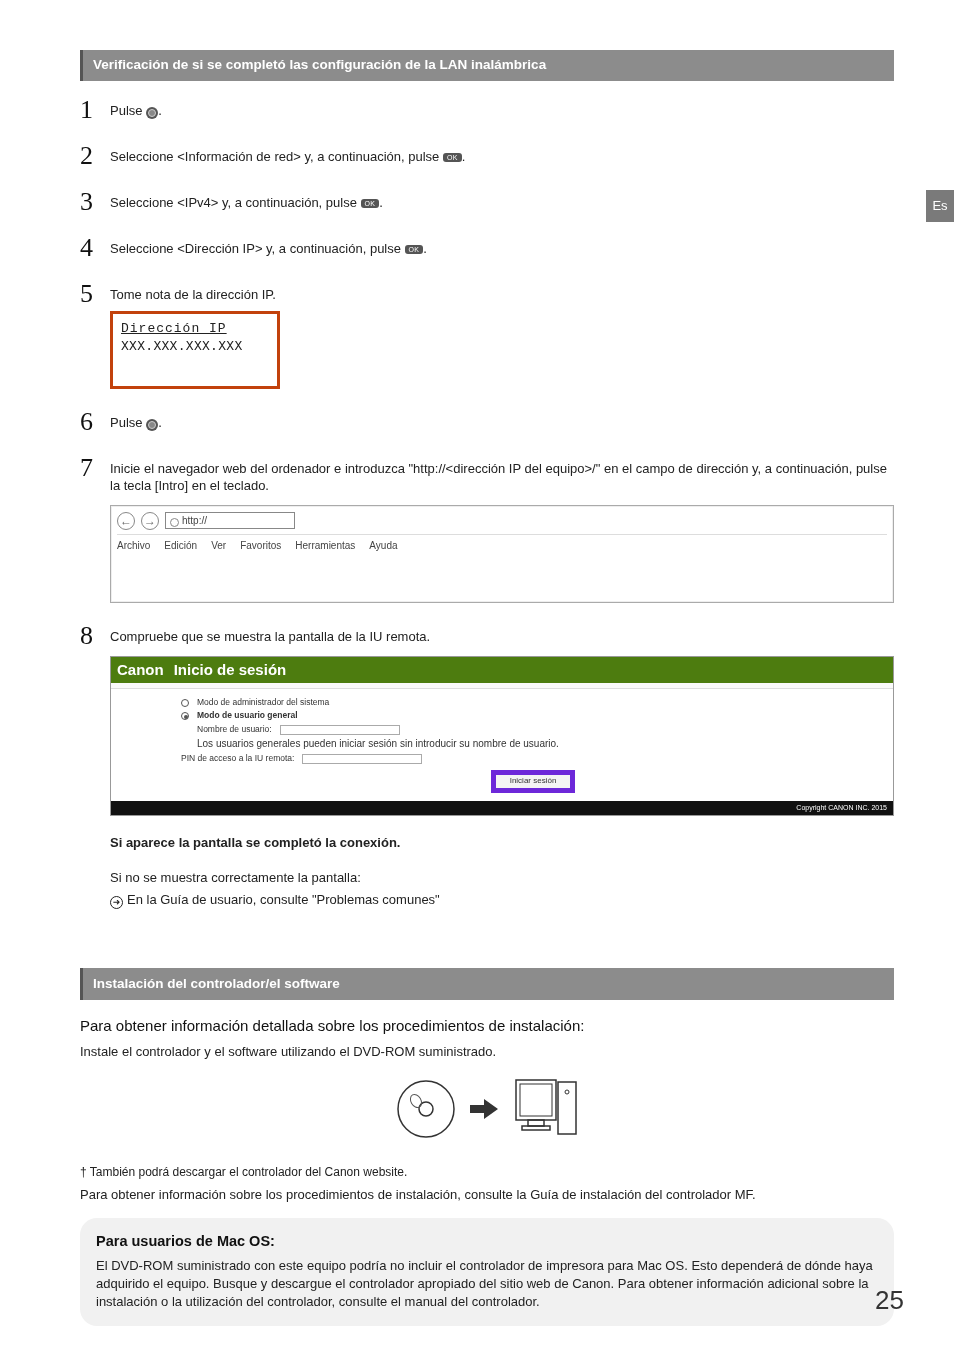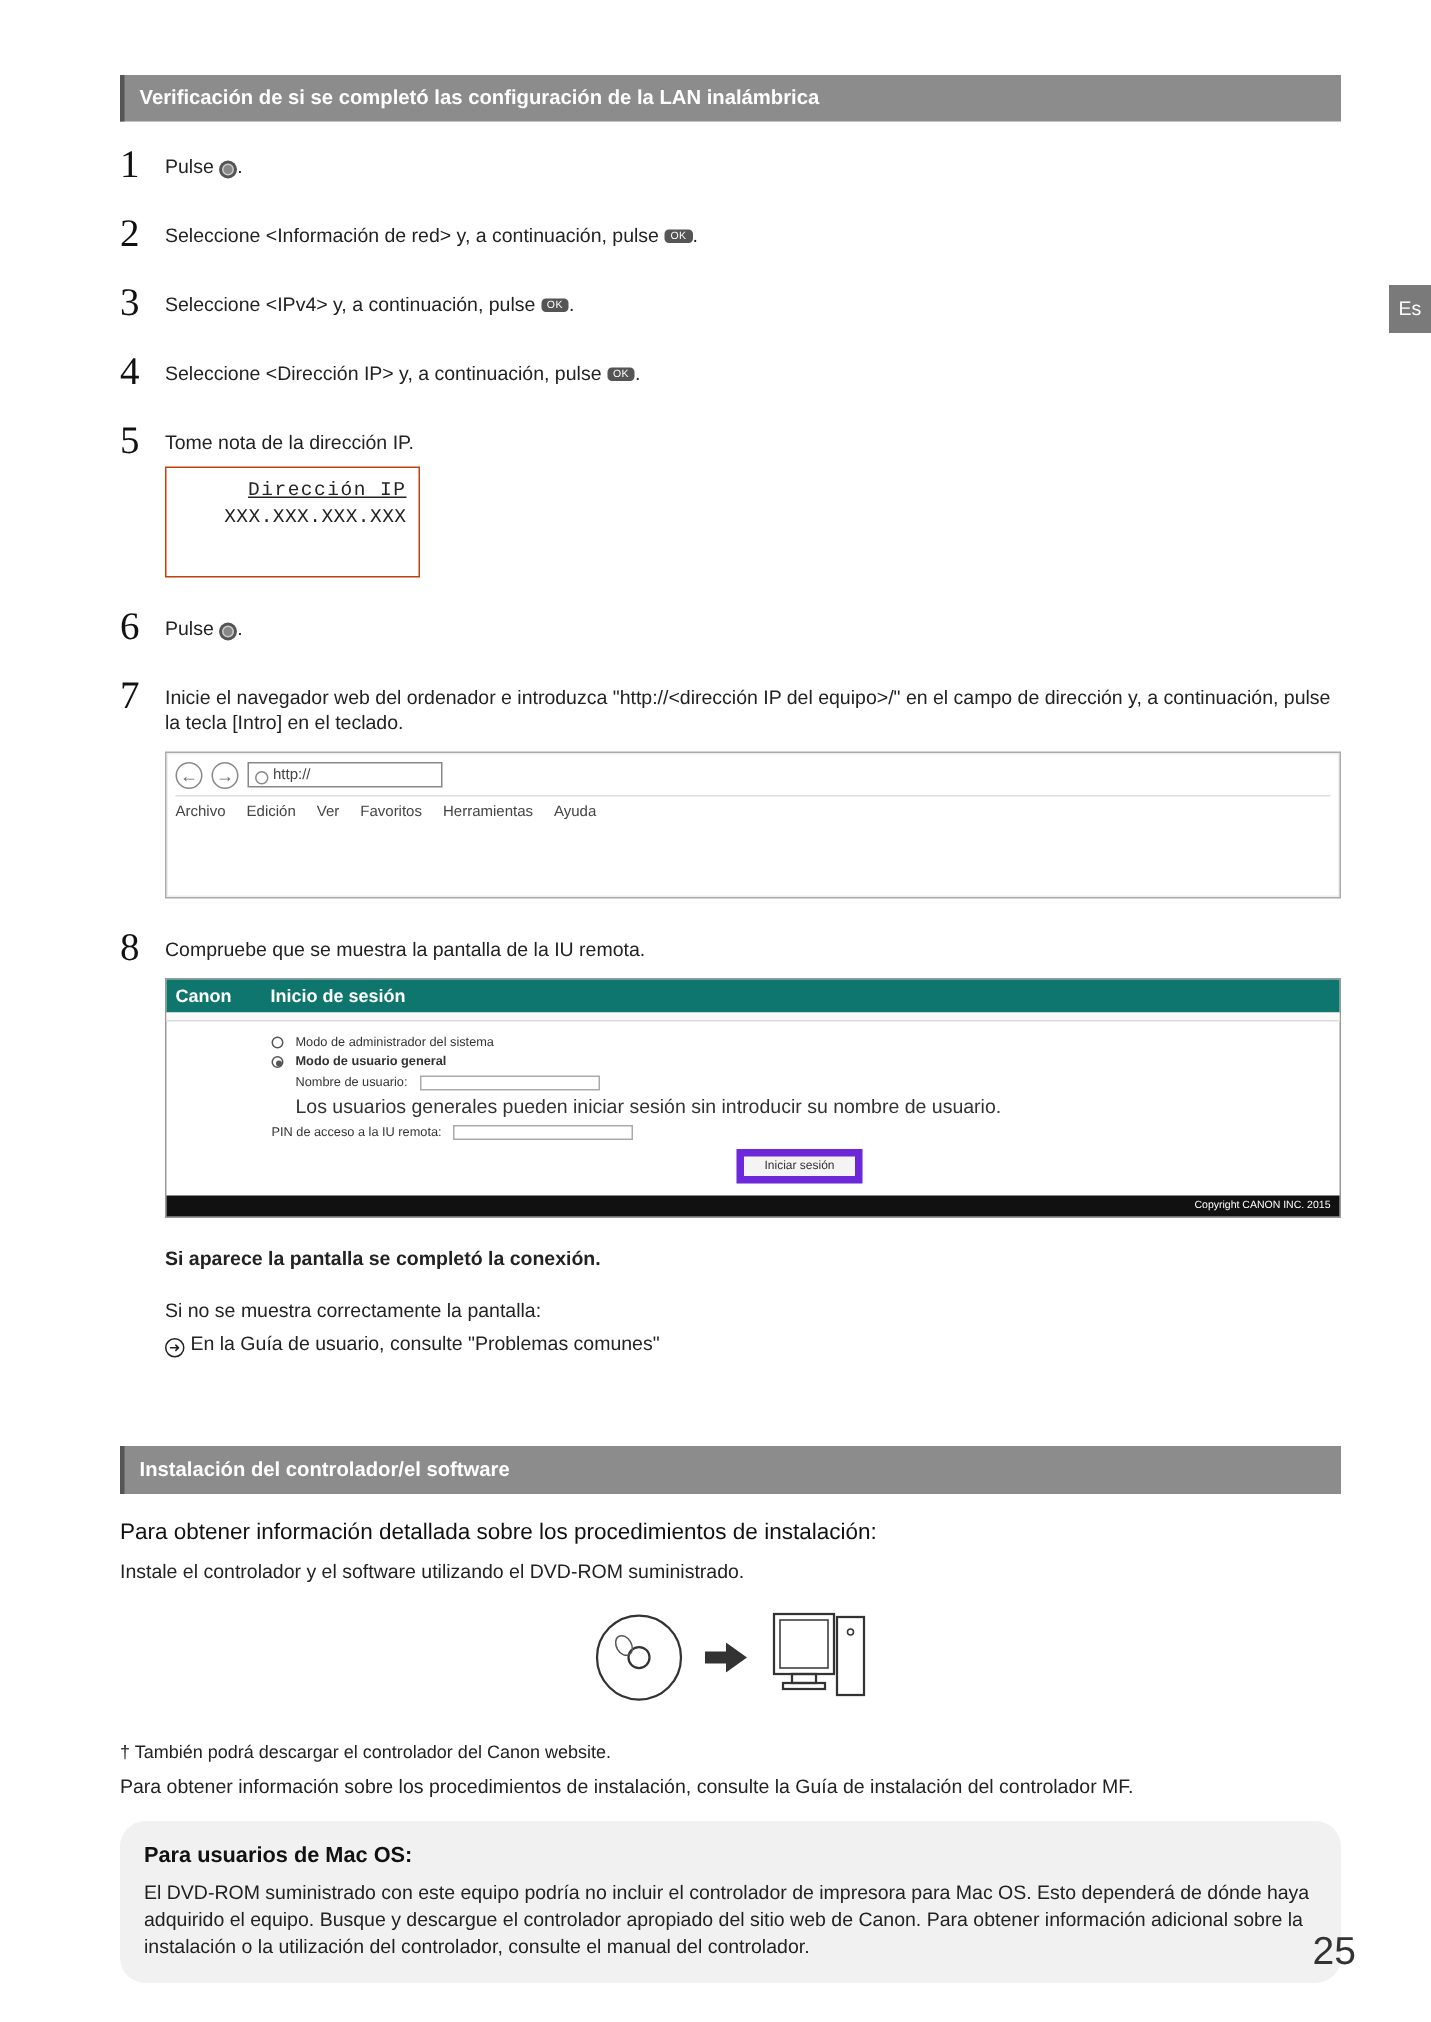--- a/index.html
+++ b/index.html
@@ -78,28 +78,27 @@
     width: 6px; height: 6px; border-radius: 50%;
     background: #888; border: 1px solid #ccc;
     position: absolute; top: 2px; left: 2px;
   }
   .icon-btn.ok {
     padding: 1px 4px;
     font-size: 7px;
     letter-spacing: 0.3px;
   }
   .ip-display {
-    border: 1px solid #c2410c;
+    border: 3px solid #c2410c;
     width: 170px;
     padding: 6px 8px 30px 8px;
     margin-top: 8px;
     margin-left: 0;
     font-family: "Courier New", monospace;
     font-size: 13px;
-    text-align: right;
   }
   .ip-display .title { text-decoration: underline; letter-spacing: 1px; }
   .ip-display .val { letter-spacing: 0.3px; }
   .browser-mock {
     border: 1px solid #aaa;
     margin-top: 10px;
     padding: 6px 6px 50px 6px;
     background: #fff;
     box-shadow: 0 0 0 1px #eee inset;
     font-size: 10px;
@@ -125,23 +124,23 @@
     padding-top: 4px; display: flex; gap: 14px;
   }
   .login-mock {
     margin-top: 10px;
     border: 1px solid #999;
     background: #fff;
     font-size: 8.5px;
     color: #333;
   }
   .login-mock .topbar {
-    background: #0f766e; color: #fff; padding: 3px 6px;
-    font-size: 12px; font-weight: bold;
-    display: flex; gap: 26px;
+    background: #4d7c0f; color: #fff; padding: 3px 6px;
+    font-size: 15px; font-weight: bold;
+    display: flex; gap: 10px;
   }
   .login-mock .midstrip { background:#fafafa; border-bottom:1px solid #ddd; height:6px; }
   .login-mock .form-area { padding: 8px 8px 8px 70px; }
   .login-mock .row { display: flex; align-items: center; gap: 8px; margin-bottom: 2px; }
   .login-mock .radio { width:8px; height:8px; border:1px solid #555; border-radius:50%; display:inline-block; position:relative; }
   .login-mock .radio.sel::after { content:""; position:absolute; width:4px; height:4px; background:#555; border-radius:50%; top:1.5px; left:1.5px; }
   .login-mock input[type=text] { border:1px solid #aaa; height:10px; width:120px; }
   .login-mock .btnrow { text-align:center; margin-top:6px; }
   .login-mock .btn { display:inline-block; border:5px solid #6d28d9; background:#f4f4f4; padding:1px 14px; font-size:8px; }
   .login-mock .footer { background:#111; color:#fff; text-align:right; padding:2px 6px; font-size:7px; }
@@ -284,21 +283,21 @@
                 <span>Modo de administrador del sistema</span>
               </div>
               <div class="row">
                 <span class="radio sel"></span>
                 <span class="bold">Modo de usuario general</span>
               </div>
               <div class="row" style="padding-left:16px;">
                 <span>Nombre de usuario:</span>
                 <input type="text" style="">
               </div>
-              <div class="row" style="padding-left:16px; font-size:13px;">
+              <div class="row" style="padding-left:16px; font-size:10px;">
                 <span>Los usuarios generales pueden iniciar sesión sin introducir su nombre de usuario.</span>
               </div>
               <div class="row">
                 <span>PIN de acceso a la IU remota:</span>
                 <input type="text" style="">
               </div>
               <div class="btnrow">
                 <span class="btn">Iniciar sesión</span>
               </div>
             </div>

